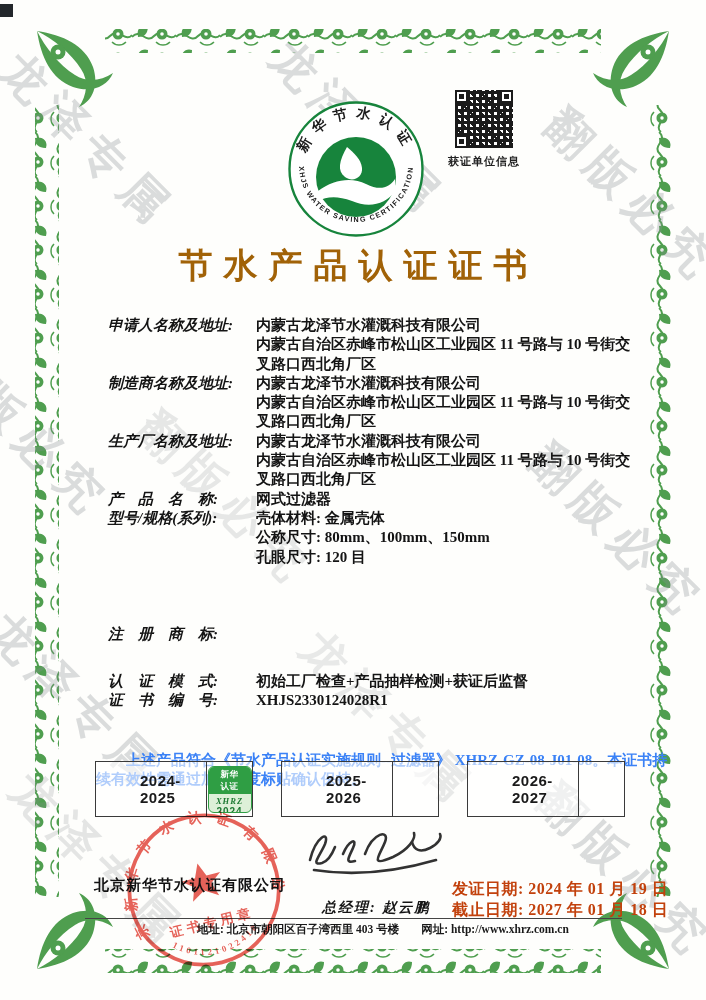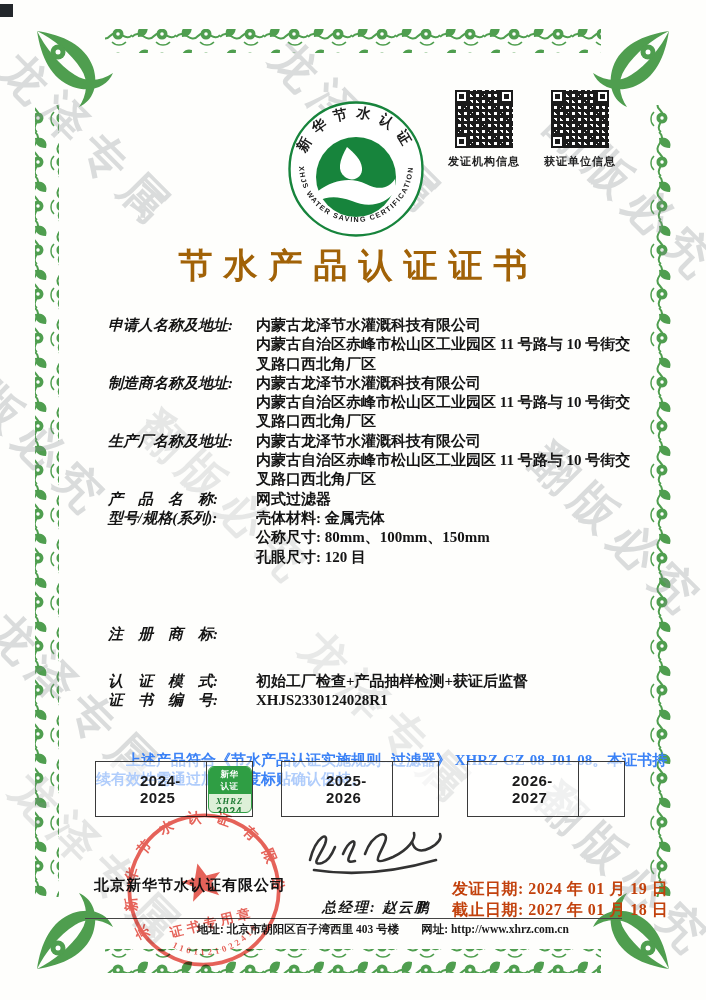--- a/index.html
+++ b/index.html
@@ -143,28 +143,20 @@
     </text>
   </svg>
 
   <div class="qr-group">
     <div class="qr-item">
       <div class="qr">
         <i class="f tl"></i>
         <i class="f tr"></i>
         <i class="f bl"></i>
       </div>
-      <div class="qr-label">发证机构信息</div>
-    </div>
-    <div class="qr-item">
-      <div class="qr">
-        <i class="f tl"></i>
-        <i class="f tr"></i>
-        <i class="f bl"></i>
-      </div>
       <div class="qr-label">获证单位信息</div>
     </div>
   </div>
 
   <h1 class="title">节水产品认证证书</h1>
 
   <div class="fields">
     <div class="frow">
       <div class="flabel">申请人名称及地址:</div>
       <div class="fvalue">

